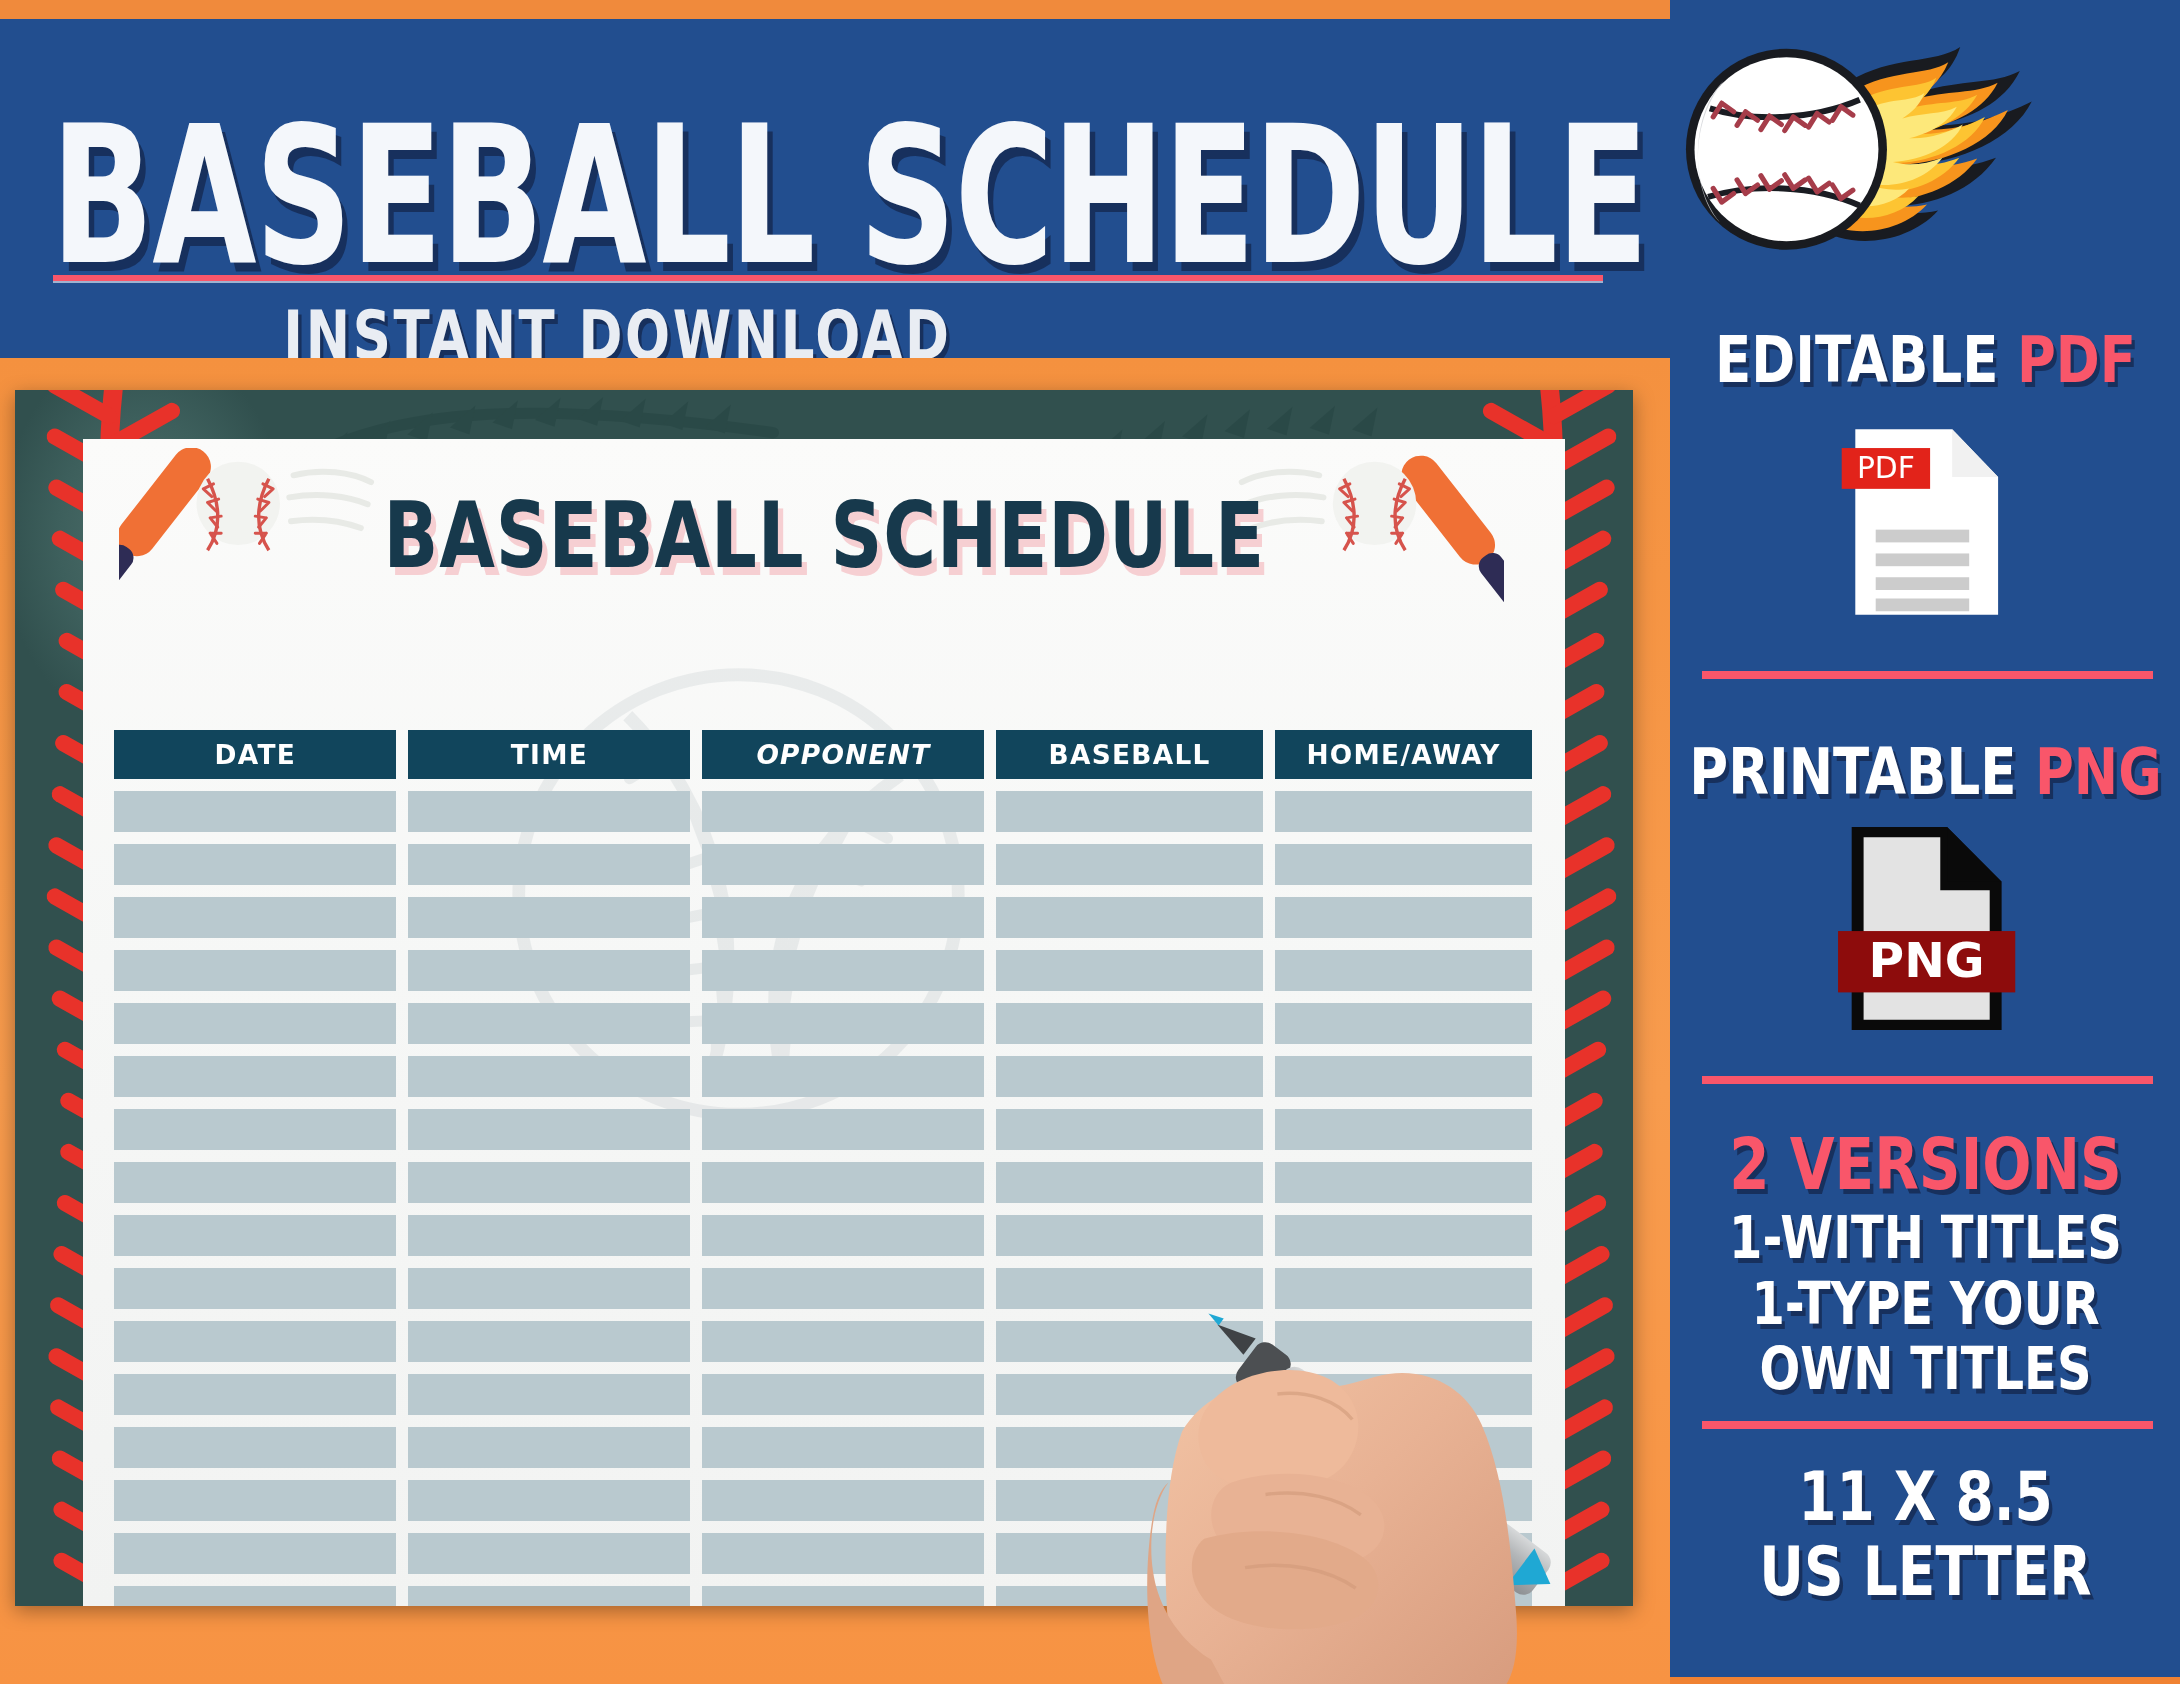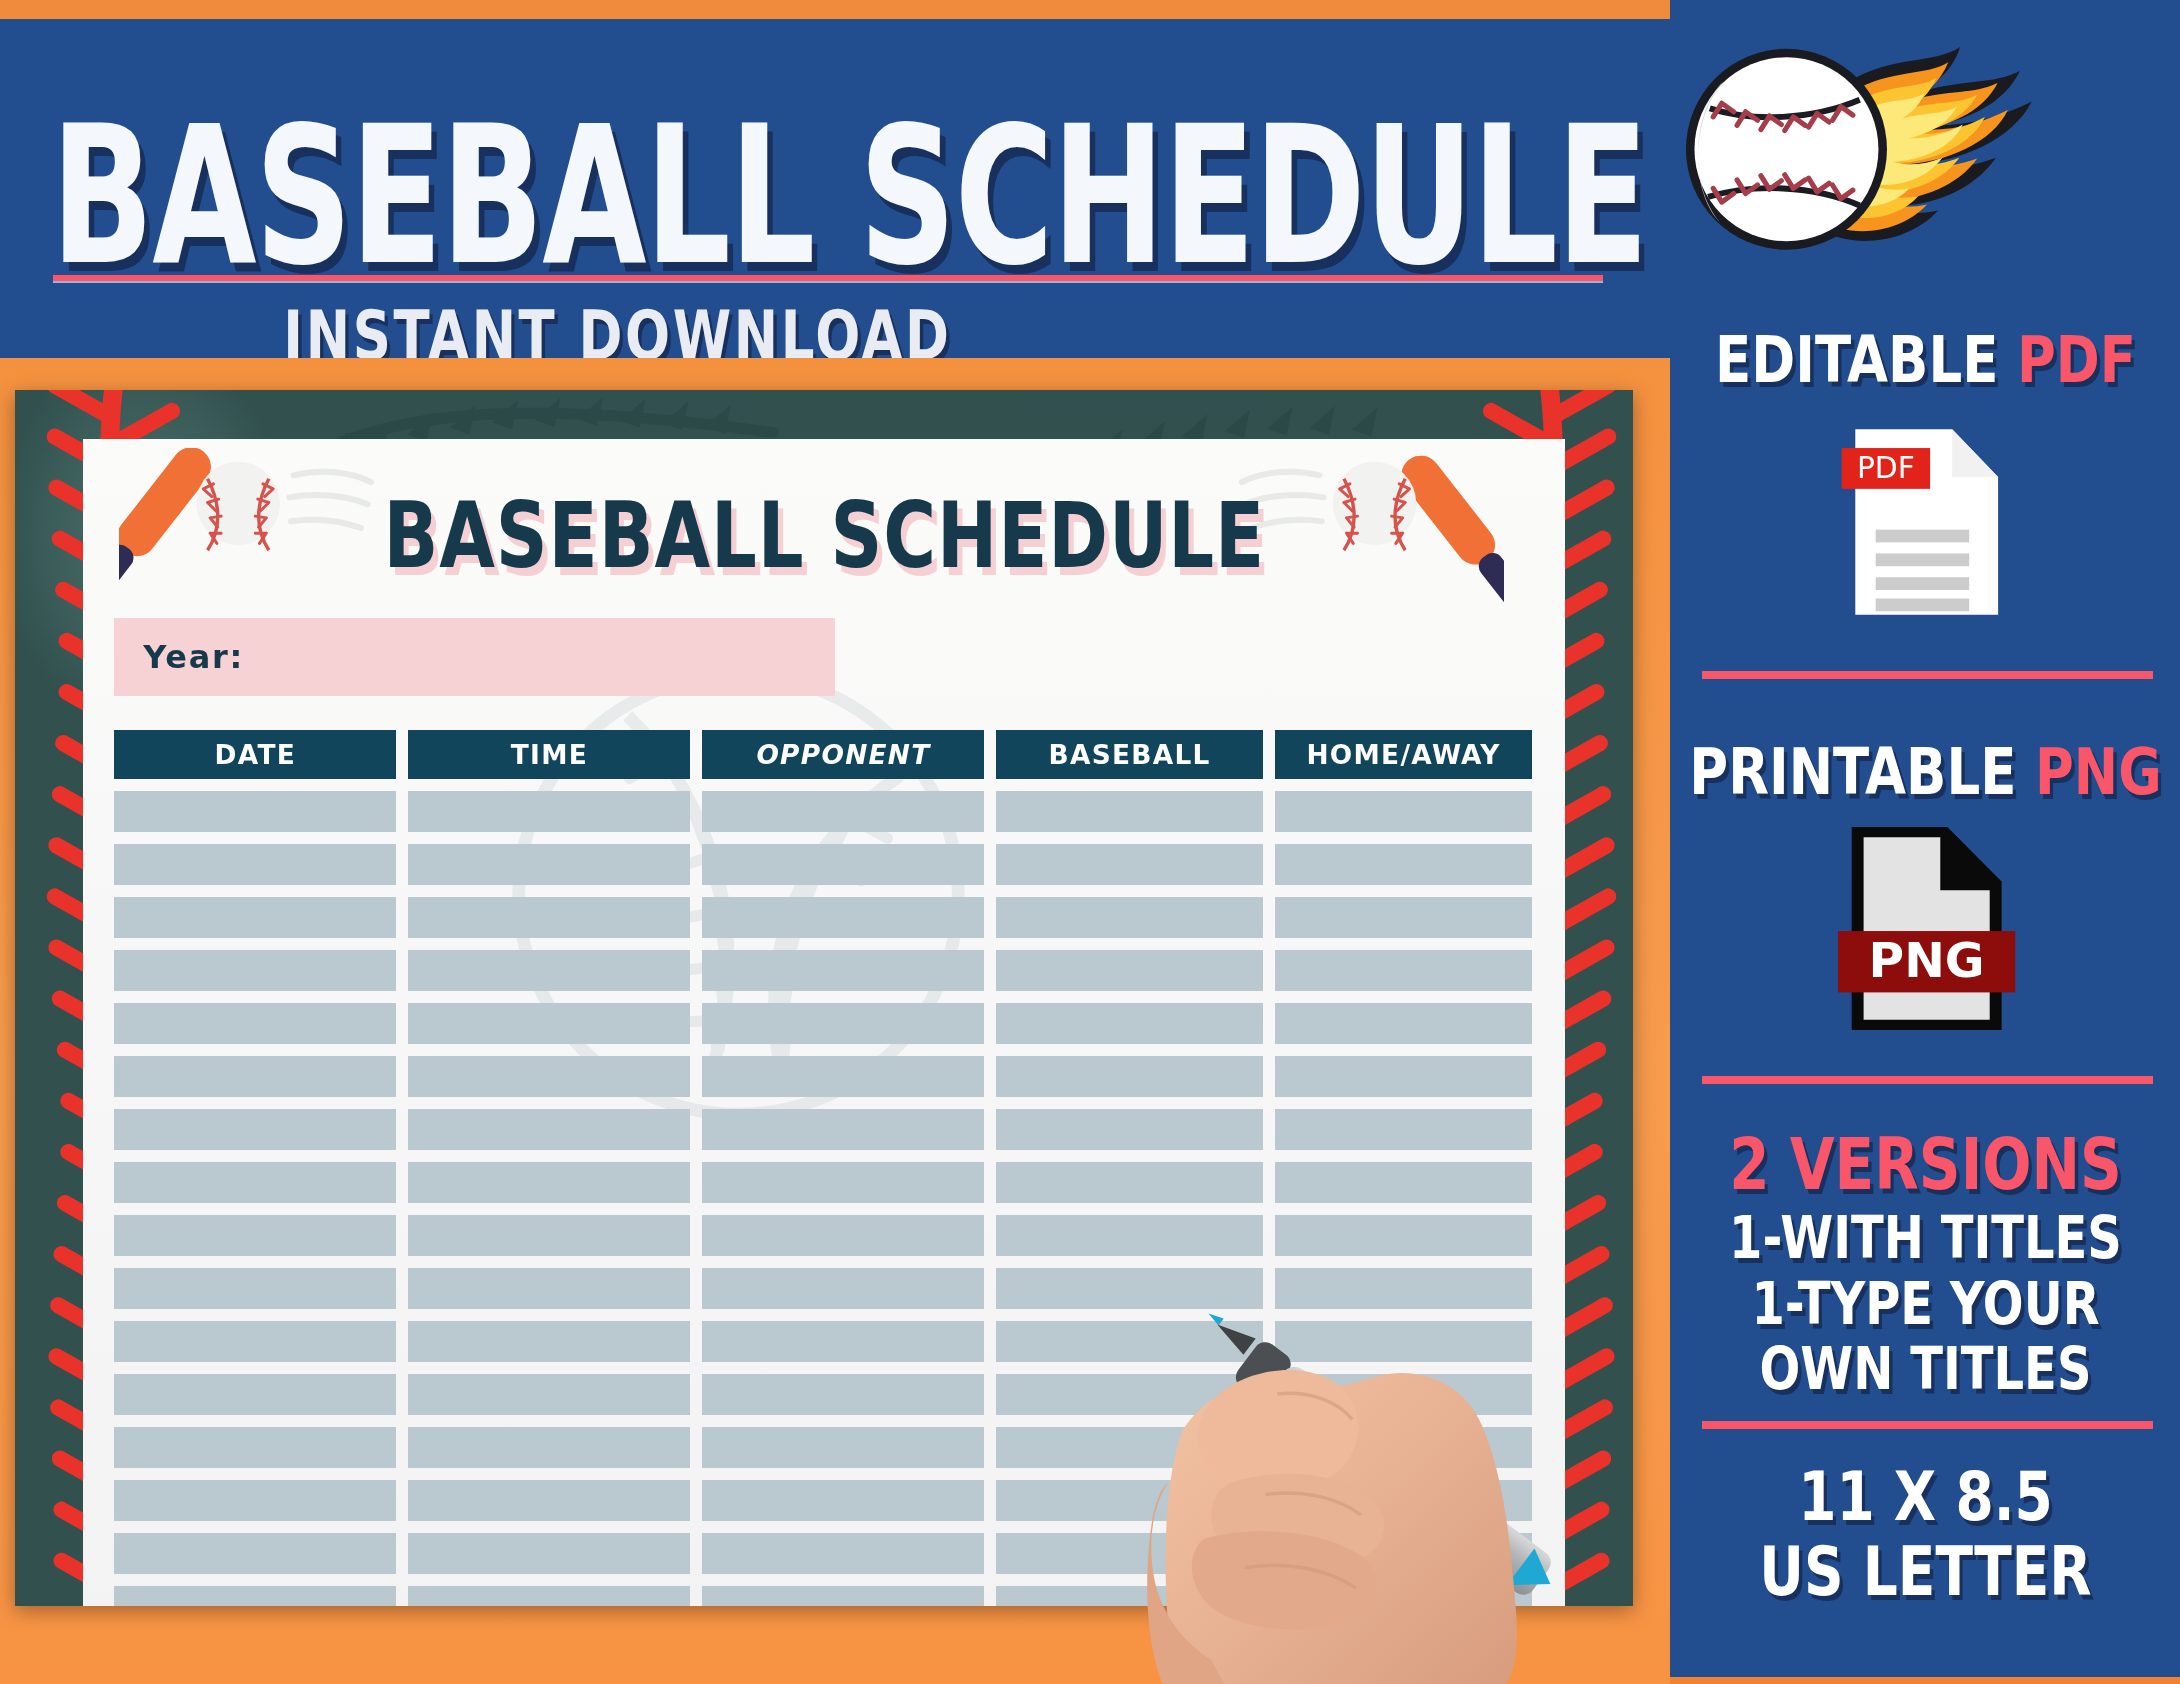--- a/index.html
+++ b/index.html
@@ -487,23 +487,20 @@
               <path d="M113,32 C80,24 46,28 22,40"></path>
               <path d="M118,58 C84,52 50,56 26,66"></path>
               <path d="M116,86 C86,82 56,86 34,94"></path>
             </g>
           </svg>
         </div>
 
         <div class="sheet-title">BASEBALL SCHEDULE</div>
 
         <div class="fields-row">
-          <div class="field year">
-            <span>Year:</span>
-          </div>
         </div>
 
         <div class="table">
           <div class="thead">
             <div class="th c0">DATE</div>
             <div class="th c1">TIME</div>
             <div class="th c2">OPPONENT</div>
             <div class="th c3">BASEBALL</div>
             <div class="th c4">HOME/AWAY</div>
           </div>

